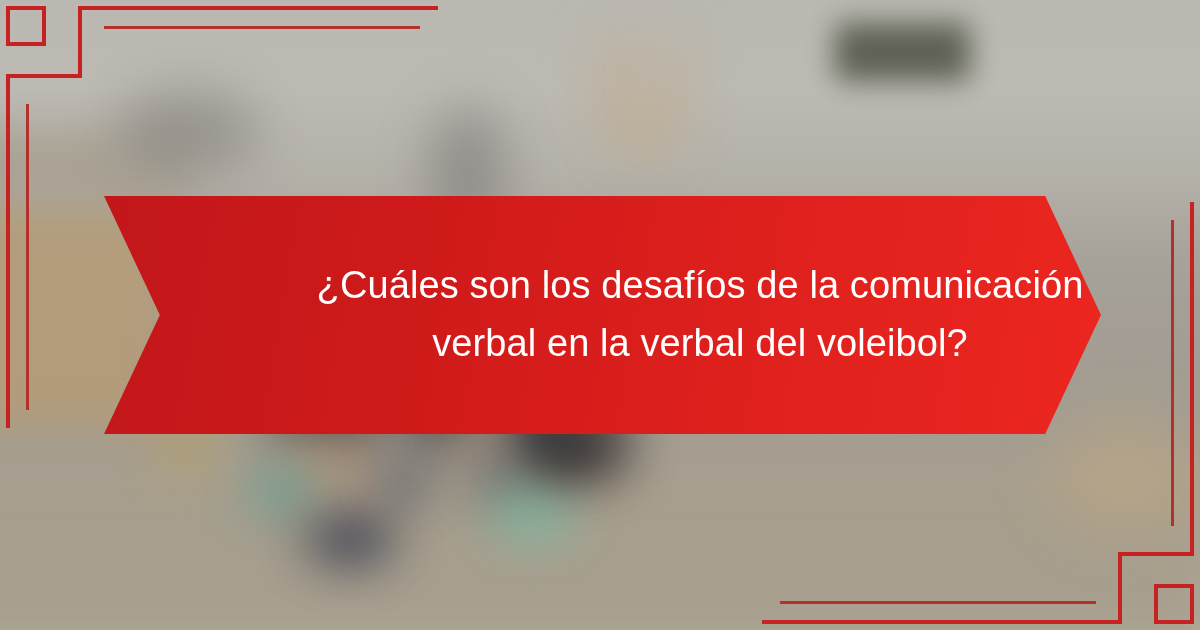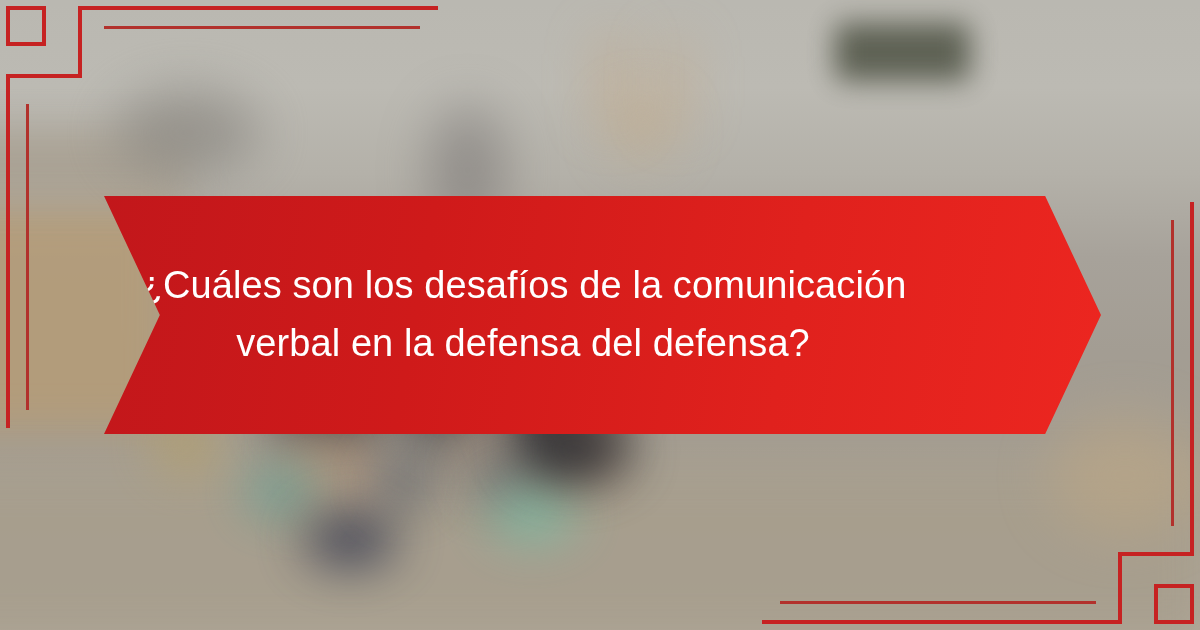--- a/index.html
+++ b/index.html
@@ -46,21 +46,21 @@
   
   .banner {
     position:absolute;
     left:104px; top:196px;
     width:997px; height:238px;
     background:linear-gradient(100deg, #c2171b 0%, #cf1a1a 32%, #e0211d 68%, #ec2620 100%);
     -webkit-clip-path: polygon(0% 0%, 94.4% 0%, 100% 50%, 94.4% 100%, 0% 100%, 5.6% 50%);
     clip-path: polygon(0% 0%, 94.4% 0%, 100% 50%, 94.4% 100%, 0% 100%, 5.6% 50%);
     display:flex;
     align-items:center;
-    justify-content:flex-start;
+    justify-content:flex-end;
   }
   .banner-text {
     width:820px;
     text-align:center;
     color:#ffffff;
     font-size:38px;
     line-height:1.52;
     font-weight:400;
     letter-spacing:0.1px;
     padding-left:18px;
@@ -130,21 +130,21 @@
     <div class="bg-blob" style="left:560px; top:460px; width:110px; height:60px; background:#25252a; opacity:.9;"></div>
 
     <div class="bg-blob" style="left:196px; top:455px; width:62px; height:56px; background:#b9a060; opacity:.75;"></div>
 
     <div class="bg-blob" style="left:1090px; top:455px; width:150px; height:120px; background:#c0a883; opacity:.5;"></div>
   </div>
 
   <div class="banner">
     <div class="banner-text">
       <span class="ln">¿Cuáles son los desafíos de la comunicación</span>
-      <span class="ln">verbal en la defensa del defensa?</span>
+      <span class="ln">verbal en la verbal del voleibol?</span>
     </div>
   </div>
 
   <div class="orn orn-tl">
     <i class="sq-o"></i>
     <i class="elbow-h"></i>
     <i class="elbow-v"></i>
     <i class="h-thick"></i>
     <i class="h-thin"></i>
     <i class="v-thick"></i>

